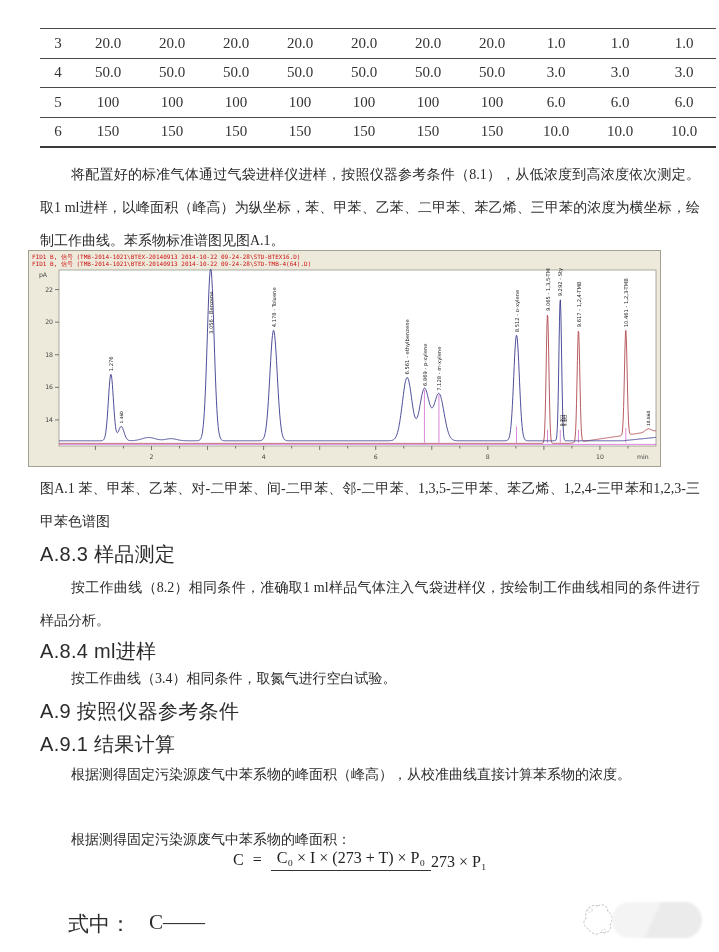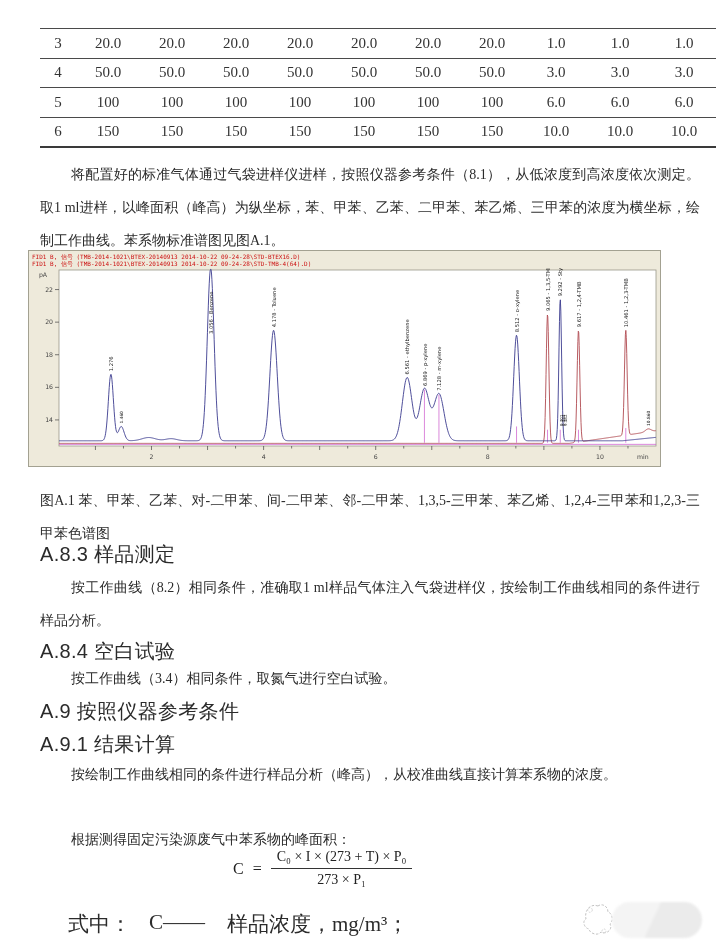--- a/index.html
+++ b/index.html
@@ -37,21 +37,21 @@
   .chrom-header{
     padding:2px 0 0 3px;font-family:"DejaVu Sans Mono",monospace;
     font-size:6px;line-height:7px;color:#cc1111;white-space:nowrap;
   }
   .chromplot{display:block;width:629px;height:196px;margin-top:1px;}
   
   .formula{
     position:absolute;top:849px;left:233px;display:flex;align-items:center;gap:9px;
     font-size:16px;color:#222;
   }
-  .frac{display:inline-flex;flex-direction:column;align-items:center;font-size:14px;}
+  .frac{display:inline-flex;flex-direction:row;align-items:center;font-size:16px;}
   .frac .num{padding:0 6px 3px;border-bottom:1.4px solid #333;}
   .frac .den{padding-top:3px;}
   
   .where{position:absolute;top:910px;left:68px;font-size:21px;display:flex;}
   .where .sym{margin-left:18px;}
   .where .desc{margin-left:22px;}
   
   .watermark{position:absolute;top:899px;left:581px;width:126px;height:44px;}
   .wm-pill{
     position:absolute;left:31px;top:3px;width:90px;height:36px;border-radius:18px;
@@ -130,28 +130,28 @@
           <td>150</td>
           <td>10.0</td>
           <td>10.0</td>
           <td>10.0</td>
         </tr>
       </tbody>
   </table>
 
   <div id="blocks">
       <div class="block indent" style="top: 158px;">将配置好的标准气体通过气袋进样仪进样，按照仪器参考条件（8.1），从低浓度到高浓度依次测定。取1 ml进样，以峰面积（峰高）为纵坐标，苯、甲苯、乙苯、二甲苯、苯乙烯、三甲苯的浓度为横坐标，绘制工作曲线。苯系物标准谱图见图A.1。</div>
-      <div class="block" style="top: 472px; margin-top: 12px;">图A.1 苯、甲苯、乙苯、对-二甲苯、间-二甲苯、邻-二甲苯、1,3,5-三甲苯、苯乙烯、1,2,4-三甲苯和1,2,3-三甲苯色谱图</div>
+      <div class="block" style="top: 472px;">图A.1 苯、甲苯、乙苯、对-二甲苯、间-二甲苯、邻-二甲苯、1,3,5-三甲苯、苯乙烯、1,2,4-三甲苯和1,2,3-三甲苯色谱图</div>
       <div class="block heading" style="top: 538px;">A.8.3 样品测定</div>
       <div class="block indent" style="top: 571px;">按工作曲线（8.2）相同条件，准确取1 ml样品气体注入气袋进样仪，按绘制工作曲线相同的条件进行样品分析。</div>
-      <div class="block heading" style="top: 635px;">A.8.4 空白试验</div>
+      <div class="block heading" style="top: 635px;">A.8.4 ml进样</div>
       <div class="block indent" style="top: 662px;">按工作曲线（3.4）相同条件，取氮气进行空白试验。</div>
       <div class="block heading" style="top: 695px;">A.9 按照仪器参考条件</div>
       <div class="block heading" style="top: 728px;">A.9.1 结果计算</div>
-      <div class="block indent" style="top: 758px;">按绘制工作曲线相同的条件进行样品分析（峰高），从校准曲线直接计算苯系物的浓度。</div>
+      <div class="block indent" style="top: 758px;">根据测得固定污染源废气中苯系物的峰面积（峰高），从校准曲线直接计算苯系物的浓度。</div>
       <div class="block indent" style="top: 823px;">根据测得固定污染源废气中苯系物的峰面积：</div>
     </div>
 
   <div class="chrom">
     <div class="chrom-header">
       <div>FID1 B, 信号 (TMB-2014-1021\BTEX-20140913 2014-10-22 09-24-28\STD-BTEX16.D)</div>
       <div>FID1 B, 信号 (TMB-2014-1021\BTEX-20140913 2014-10-22 09-24-28\STD-TMB-4(64).D)</div>
     </div>
     <svg id="chromSvg" class="chromplot" viewBox="0 0 629 196">
         <rect x="30" y="2" width="597" height="176" fill="#ffffff" stroke="#9a988a" stroke-width="0.8"></rect>
@@ -234,21 +234,20 @@
     <span>=</span>
     <span class="frac">
       <span class="num">C₀ × I × (273 + T) × P₀</span>
       <span class="den">273 × P₁</span>
     </span>
   </div>
 
   <div class="where">
     <span>式中：</span>
     <span class="sym">C——</span>
-    <span class="desc">样品浓度，mg/m³；</span>
   </div>
 
   <div class="watermark">
     <svg class="wm-squiggle" width="34" height="38" viewBox="0 0 34 38">
       <path d="M17 6 C9 3 3 11 5 19 C1 21 3 28 8 29 C9 34 17 36 20 32 C26 35 32 29 29 24 C33 20 31 13 27 12 C27 6 21 3 17 6 Z" fill="none" stroke="#c3c3c3" stroke-width="1" stroke-dasharray="2.4,1.6"></path>
       <circle cx="9" cy="10" r="2.3" fill="none" stroke="#cccccc" stroke-width="0.8" stroke-dasharray="1.6,1.2"></circle>
       <circle cx="23" cy="31" r="2" fill="none" stroke="#cccccc" stroke-width="0.8" stroke-dasharray="1.6,1.2"></circle>
     </svg>
     <div class="wm-pill"></div>
   </div>

